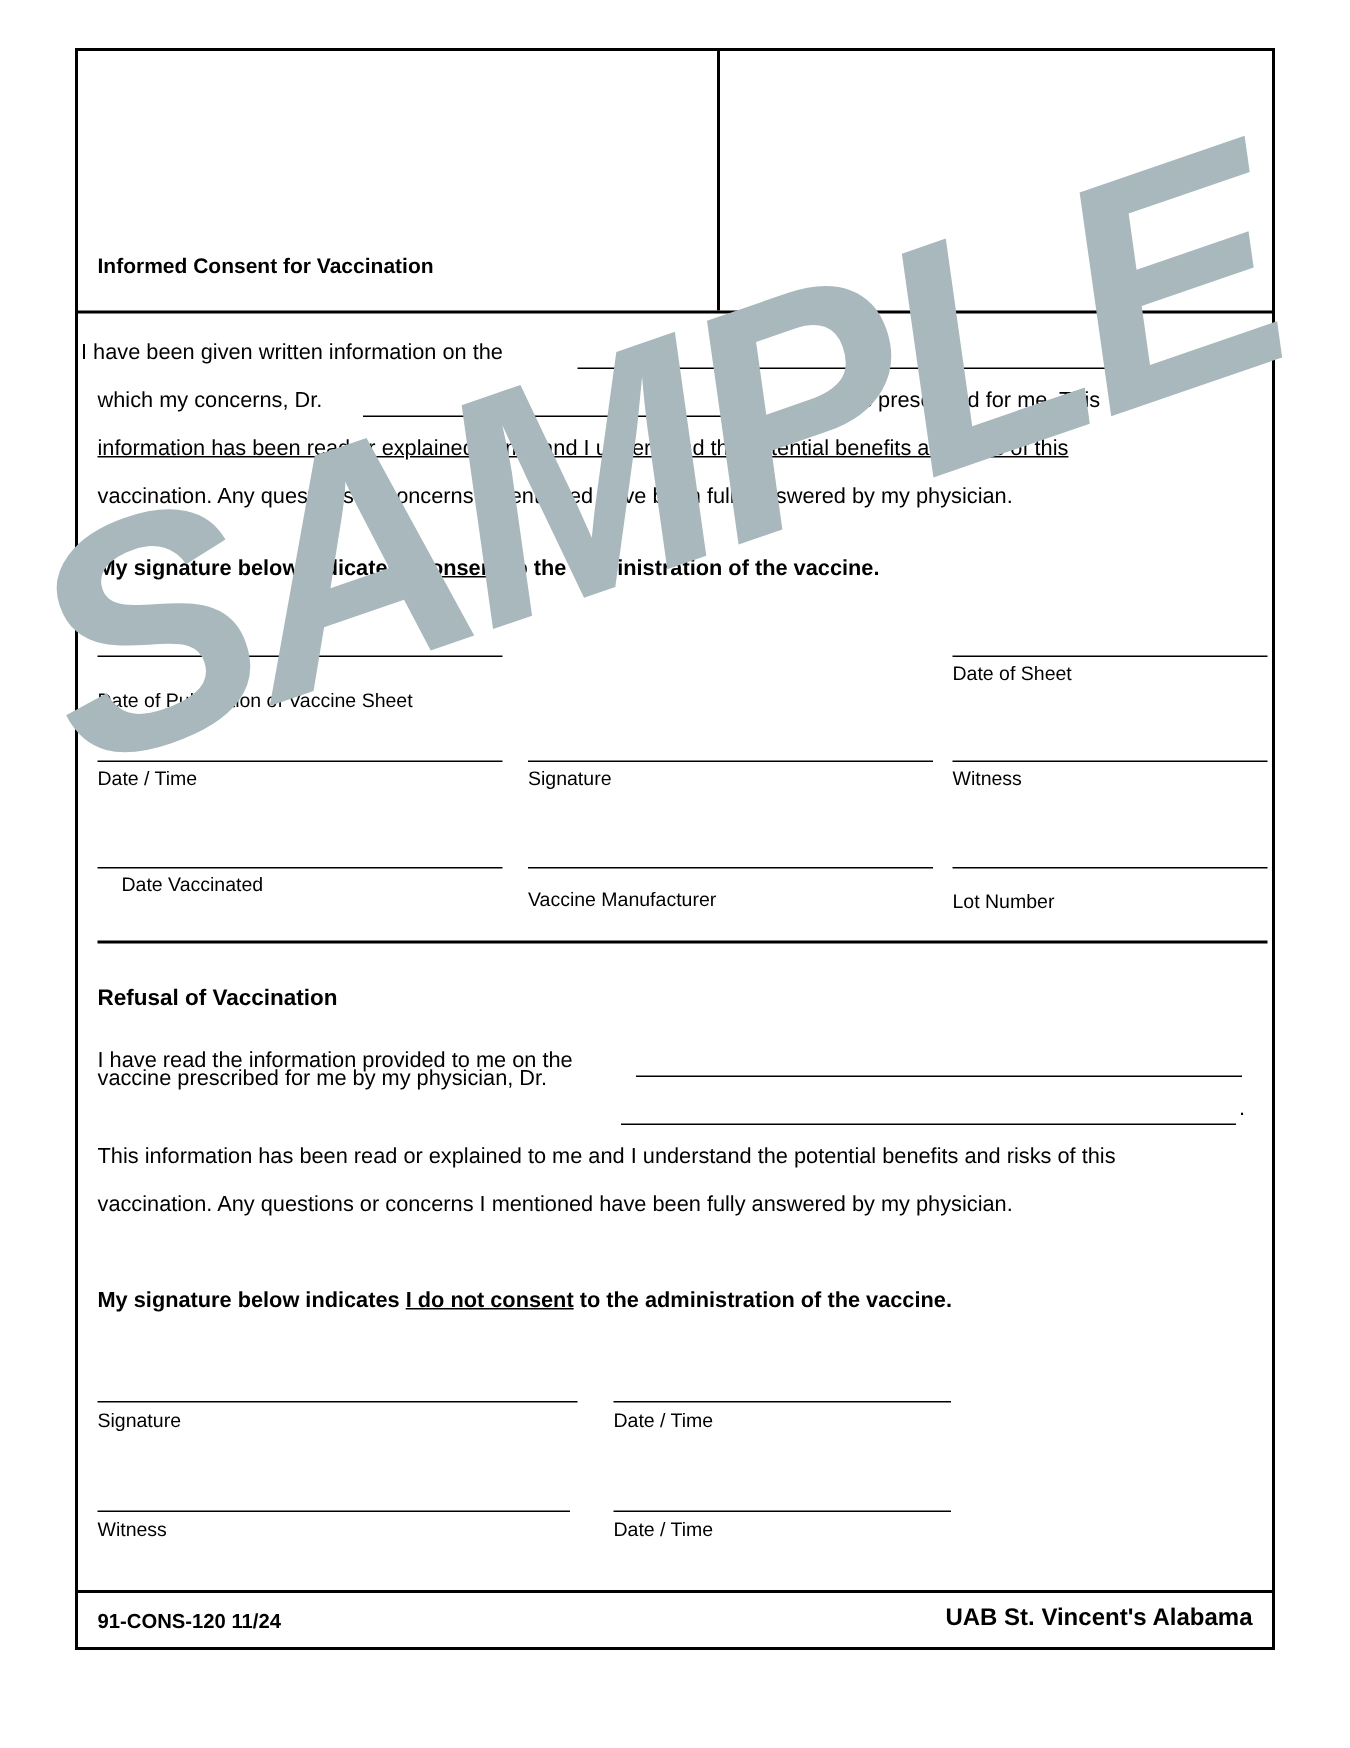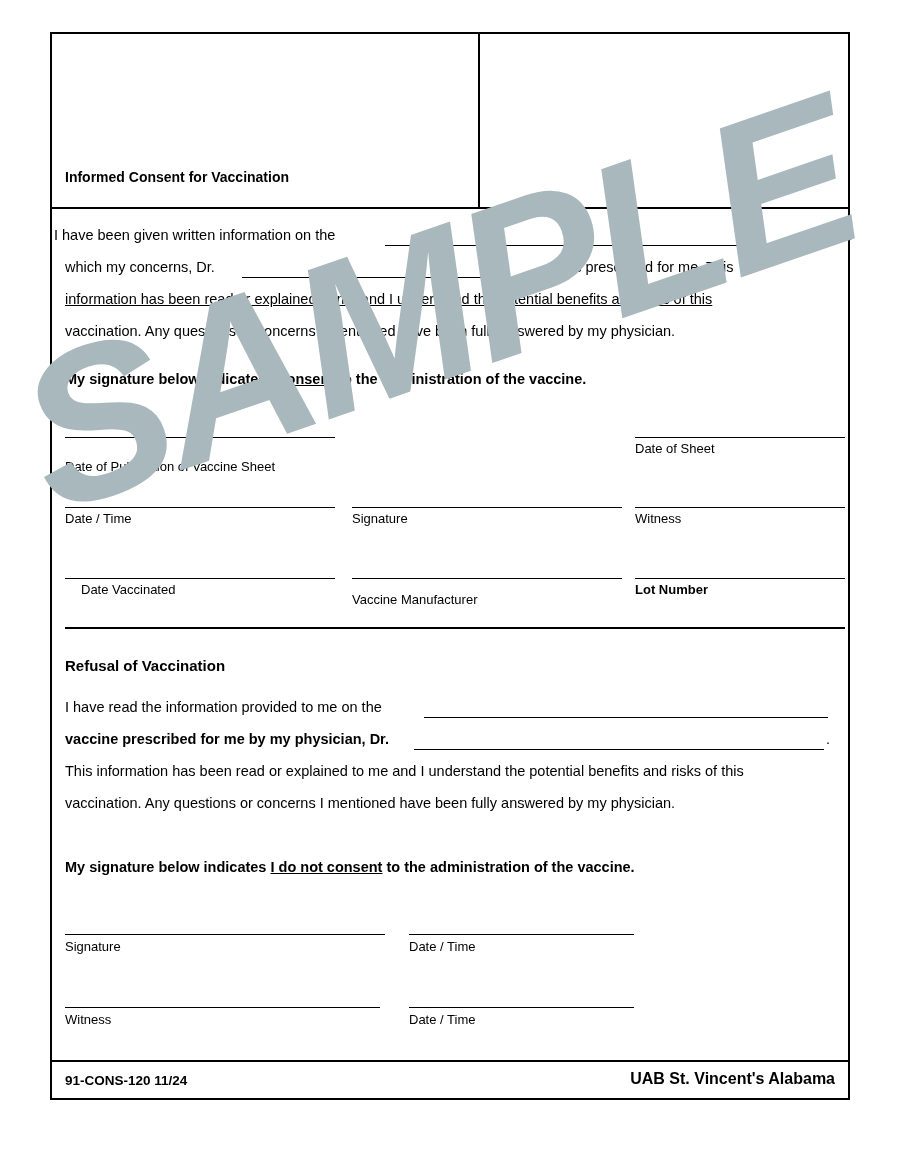--- a/index.html
+++ b/index.html
@@ -206,30 +206,30 @@
     <div class="rule" style="left:583px; top:298px; width:210px;"></div>
     <div class="fieldlabel" style="left:583px; top:302px;">Witness</div>
 
     <div class="rule" style="left:13px; top:369px; width:270px;"></div>
     <div class="fieldlabel" style="left:13px; top:373px;margin-left:16px;">Date Vaccinated</div>
 
     <div class="rule" style="left:300px; top:369px; width:270px;"></div>
     <div class="fieldlabel" style="left:300px; top:383px;text-align:right;">Vaccine Manufacturer</div>
 
     <div class="rule" style="left:583px; top:369px; width:210px;"></div>
-    <div class="fieldlabel" style="left:583px; top:373px;font-weight:bold;">Lot Number</div>
+    <div class="fieldlabel" style="left:583px; top:384px;">Lot Number</div>
 
     <div class="rule-thick" style="left:13px; top:418px; width:780px;"></div>
 
     <div class="para bold" style="left:13px; top:448px; font-size:15px;text-align:right;">Refusal of Vaccination</div>
 
     <div class="para" style="left:13px; top:490px;">I have read the information provided to me on the</div>
     <div class="rule" style="left:372px; top:508px; width:404px;"></div>
 
-    <div class="para" style="left:13px; top:522px;font-weight:bold;">vaccine prescribed for me by my physician, Dr.</div>
+    <div class="para" style="left:13px; top:502px;">vaccine prescribed for me by my physician, Dr.</div>
     <div class="rule" style="left:362px; top:540px; width:410px;"></div>
     <div class="para" style="left:774px; top:522px;">.</div>
 
     <div class="para" style="left:13px; top:554px;">This information has been read or explained to me and I understand the potential benefits and risks of this</div>
     <div class="para" style="left:13px; top:586px;">vaccination. Any questions or concerns I mentioned have been fully answered by my physician.</div>
 
     <div class="para bold" style="left:13px; top:650px;">
       <span>My signature below indicates</span>
       <span class="ul">I do not consent</span>
       <span>to the administration of the vaccine.</span>

